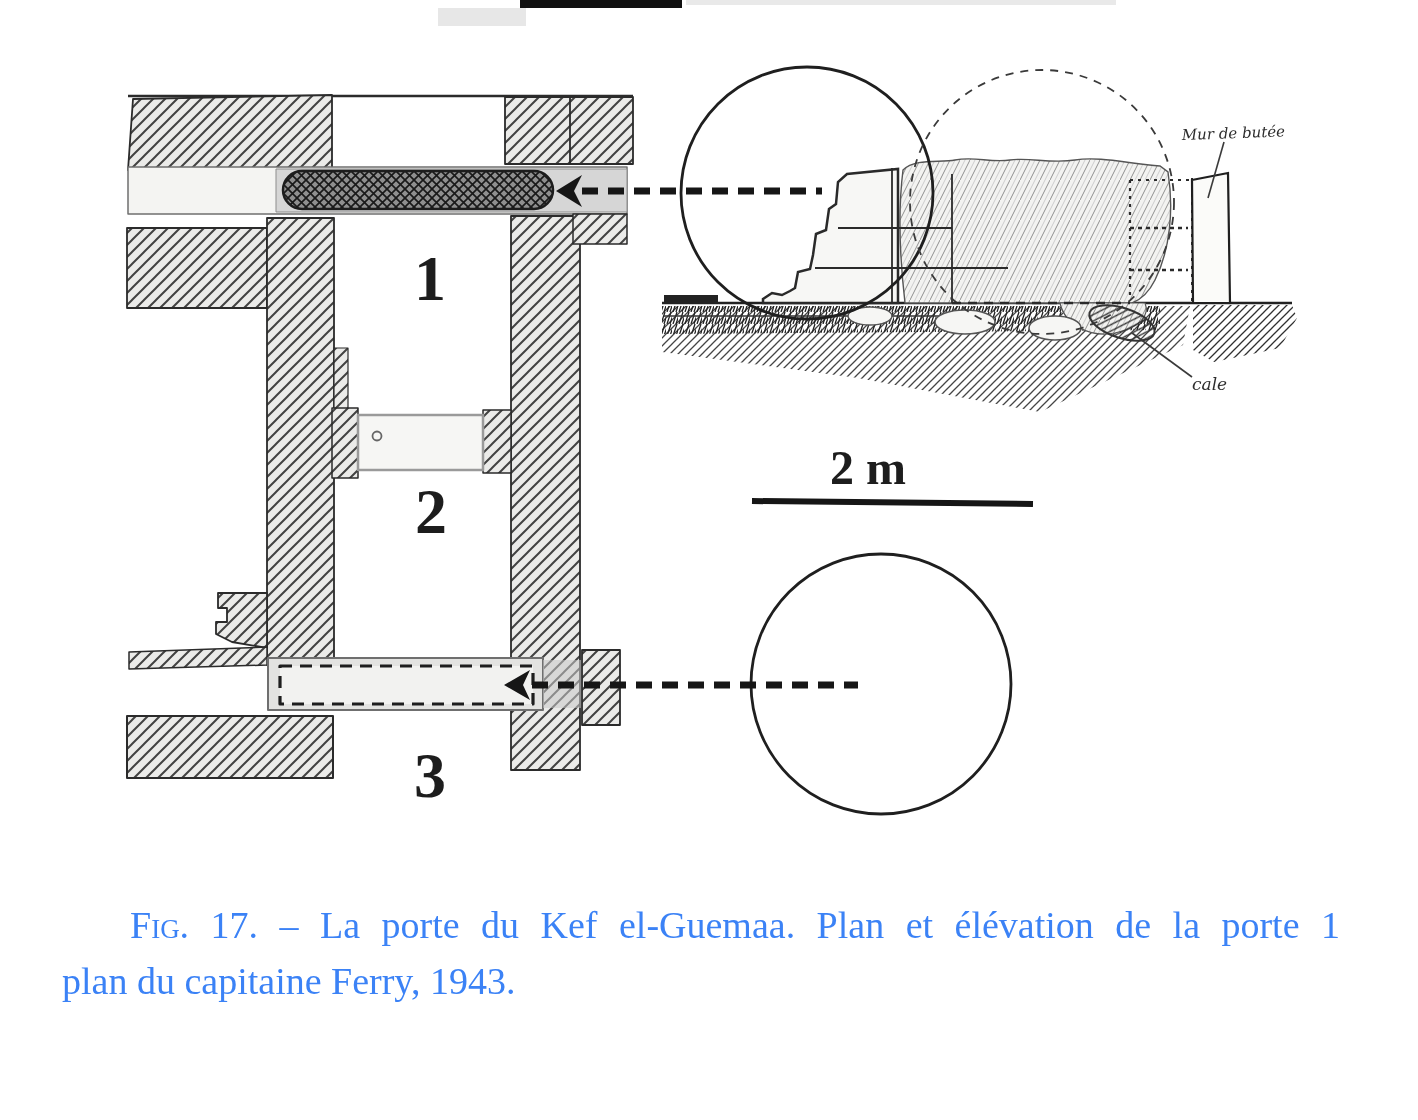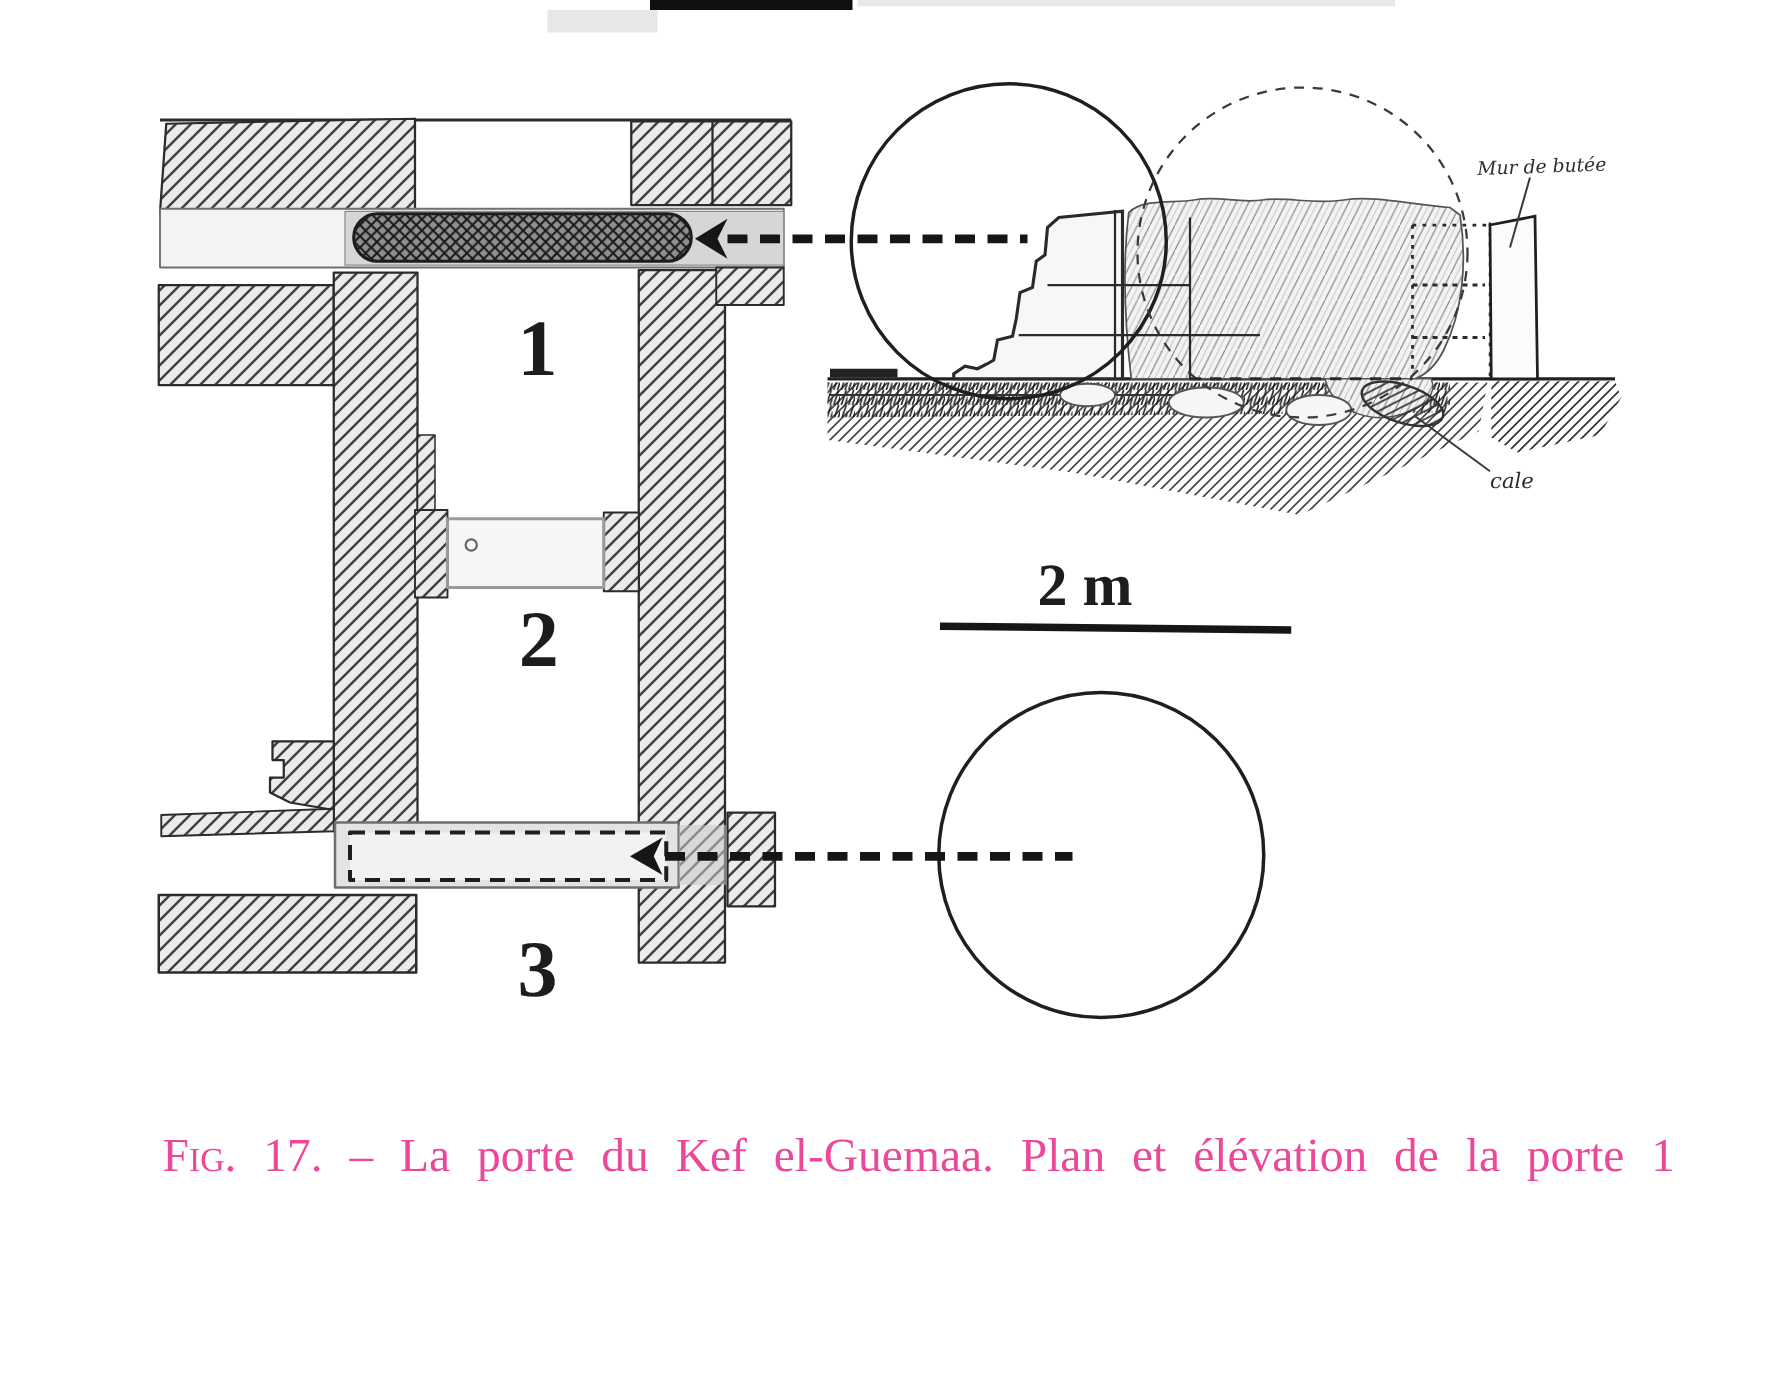--- a/index.html
+++ b/index.html
@@ -14,21 +14,21 @@
   }
   .scale-label{
     font-family:"Liberation Serif", serif;font-weight:700;font-size:48px;fill:#1d1d1d;
     text-anchor:middle;
   }
   .hand-label{
     font-family:"DejaVu Serif", serif;font-style:italic;fill:#2e2e2e;
   }
   #caption{
     position:absolute;left:62px;top:897px;width:1278px;
-    font-size:38px;line-height:56px;color:#ec4899;
+    font-size:38px;line-height:56px;color:#3b82f6;
   }
   .cap-line{white-space:normal;}
   .cap-just{text-align:justify;text-align-last:justify;}
   .cap-indent{padding-left:68px;box-sizing:border-box;}
   .smallcaps{font-variant:small-caps;}
 </style>
 </head>
 <body>
 
 <svg id="drawing" width="1418" height="1120" viewBox="0 0 1418 1120">
@@ -168,13 +168,14 @@
     <polygon points="556,191 582,175 574,191 582,207" fill="#161616"></polygon>
   </g>
   <g>
     <path d="M532,685 H858" stroke="#161616" stroke-width="7" stroke-dasharray="16 10" fill="none"></path>
     <polygon points="504,685 530,670 523,685 530,700" fill="#161616"></polygon>
   </g>
 </svg>
 
 <div id="caption">
   <div class="cap-line cap-just cap-indent"><span class="smallcaps">Fig.</span><span> 17. – La porte du Kef el-Guemaa. Plan et élévation de la porte 1</span></div>
+  <div class="cap-line">plan du capitaine Ferry, 1943.</div>
 </div>
 
 </body></html>

